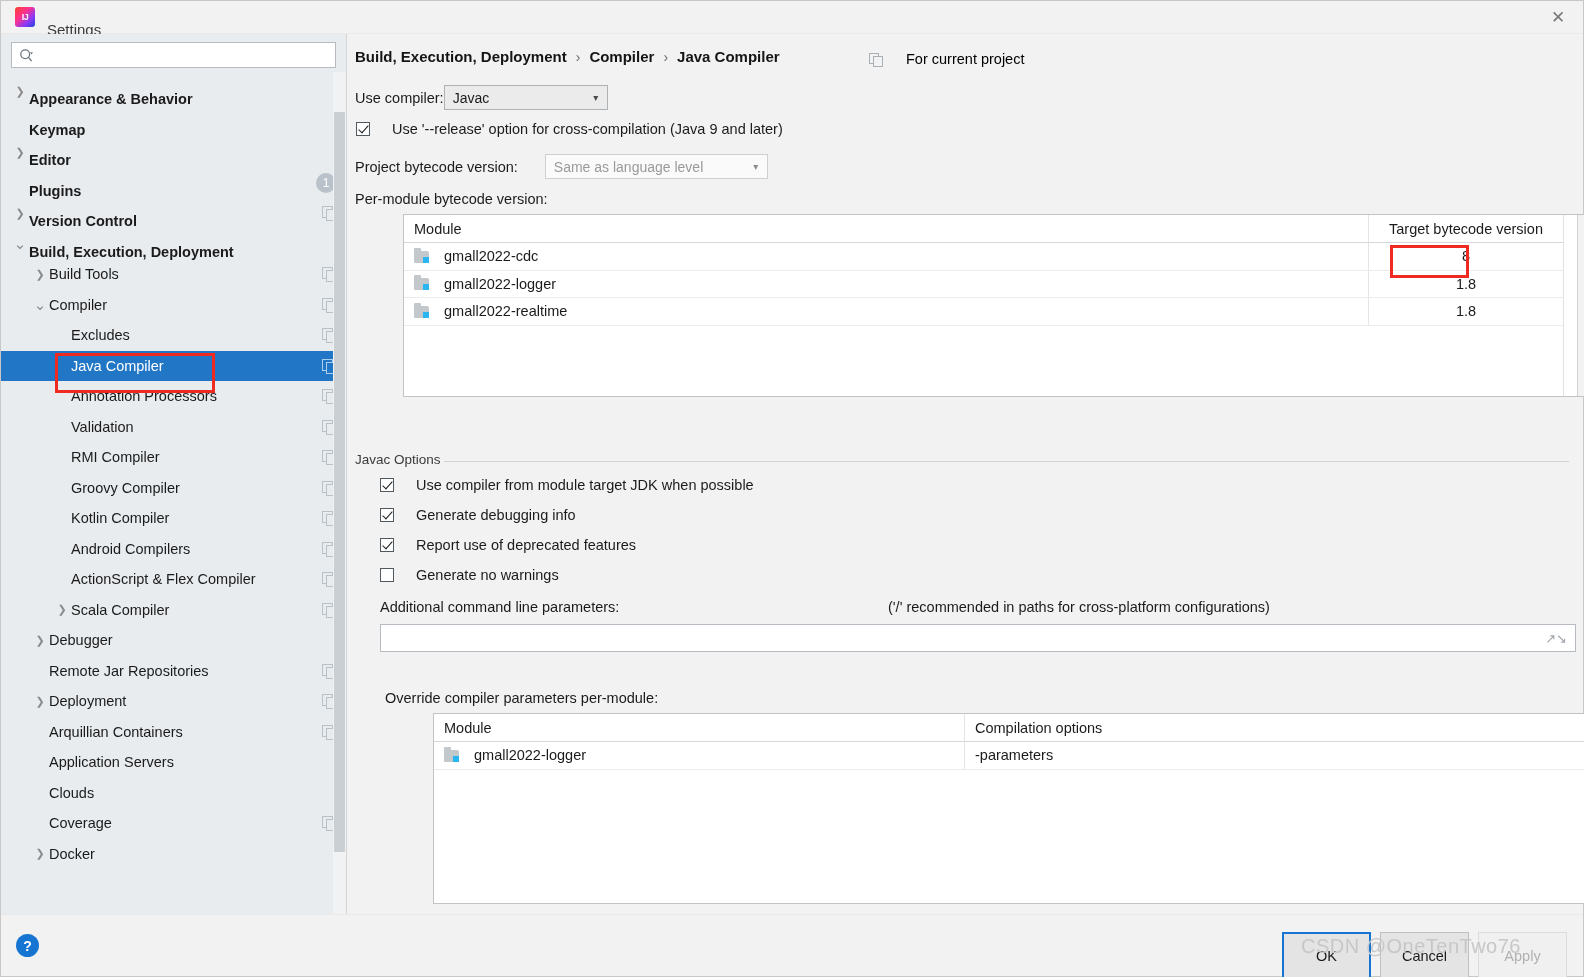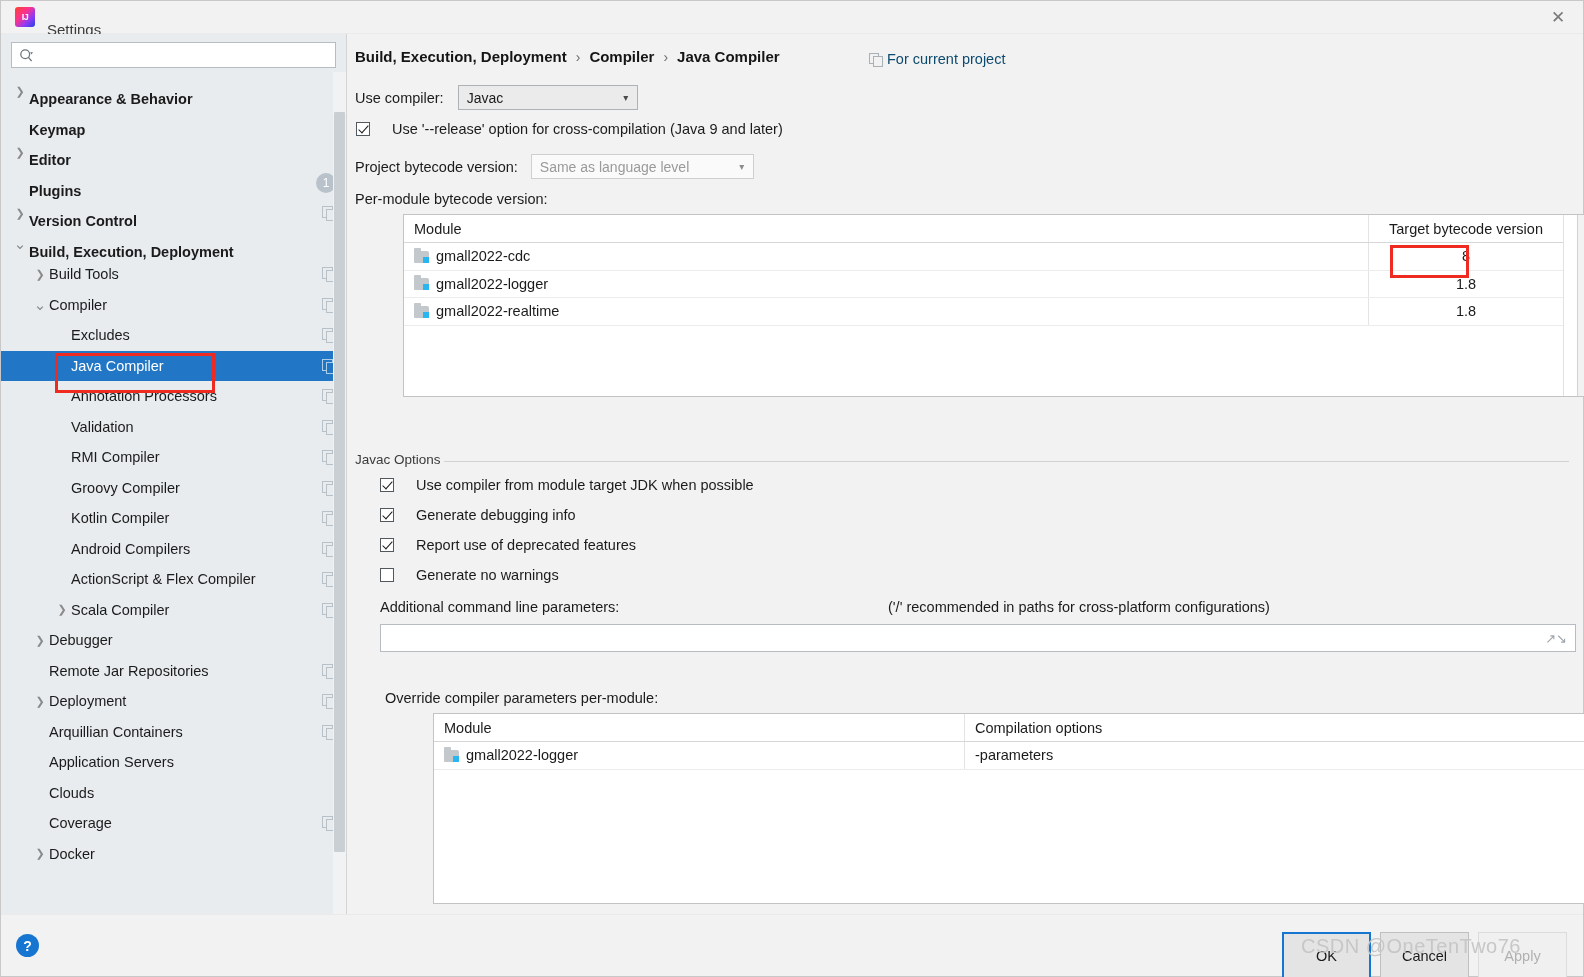--- a/index.html
+++ b/index.html
@@ -138,22 +138,22 @@
 
   #breadcrumb {
     position: absolute; left: 8px; top: 14px;
     font-size: 15px; font-weight: bold; color: #151515;
     display: flex; align-items: center; gap: 9px;
   }
   #breadcrumb .sep { color: #6c6c6c; font-weight: normal; font-size: 14px; }
 
   #for-project {
     position: absolute; left: 522px; top: 17px;
-    display: flex; align-items: center; gap: 5px;
-    color: #0c4a6e; font-size: 14.5px;
+    display: flex; align-items: center; gap: 24px;
+    color: #000000; font-size: 14.5px;
   }
   .mini-cfg { width: 13px; height: 13px; position: relative; }
   .mini-cfg::before, .mini-cfg::after {
     content: ""; position: absolute; border: 1.3px solid #a9b0b6; background: #f2f2f2;
   }
   .mini-cfg::before { left: 0; top: 0; width: 8px; height: 9px; }
   .mini-cfg::after  { left: 4px; top: 3px; width: 8px; height: 9px; }
 
   .row { position: absolute; display: flex; align-items: center; }
   .lbl { font-size: 14.5px; color: #1b1b1b; }
@@ -196,21 +196,21 @@
   .tbl { flex: 1; display: flex; flex-direction: column; min-width: 0; }
   .tbl-head {
     display: flex; height: 28px; align-items: center;
     border-bottom: 1px solid #d7d7d7; background: #ffffff;
   }
   .tbl-head .th { font-size: 14.5px; color: #1b1b1b; padding: 0 10px; }
   .tbl-row {
     display: flex; height: 27.5px; align-items: center;
     border-bottom: 1px solid #ececec;
   }
-  .tbl-row .td { font-size: 14.5px; color: #1b1b1b; padding: 0 10px; display: flex; align-items: center; gap: 7px; }
+  .tbl-row .td { font-size: 14.5px; color: #1b1b1b; padding: 0 10px; display: flex; align-items: center; gap: 15px; }
   .col-div { border-right: 1px solid #e4e4e4; height: 100%; display: flex; align-items: center; }
   .mod-icon { width: 15px; height: 13px; position: relative; min-width: 15px; }
   .mod-icon .folder {
     position: absolute; left: 0; top: 1px; width: 15px; height: 12px;
     background: #c3c8cc; border-radius: 1px 2px 1px 1px;
   }
   .mod-icon .folder::before {
     content: ""; position: absolute; left: 0; top: -3px;
     width: 7px; height: 4px; background: #c3c8cc; border-radius: 1px 1px 0 0;
   }
@@ -488,34 +488,34 @@
         <span>Java Compiler</span>
       </div>
 
       <div id="for-project">
         <span class="mini-cfg"></span>
         <span>For current project</span>
       </div>
 
       <div class="row" style="left:8px; top:51px;">
         <span class="lbl">Use compiler:</span>
-        <div class="combo" style="width:180px; margin-left:14px;">
+        <div class="combo" style="width:164px; ">
           <span class="val">Javac</span>
           <span class="arrow">▾</span>
         </div>
       </div>
 
       <div class="row cb" style="left:9px; top:87px;">
         <span class="box checked"></span>
         <span class="lbl">Use '--release' option for cross-compilation (Java 9 and later)</span>
       </div>
 
       <div class="row" style="left:8px; top:120px;">
         <span class="lbl">Project bytecode version:</span>
-        <div class="combo disabled" style="width:223px; margin-left:13px;">
+        <div class="combo disabled" style="width:223px; margin-left:27px;">
           <span class="val">Same as language level</span>
           <span class="arrow">▾</span>
         </div>
       </div>
 
       <div class="row" style="left:8px; top:157px;">
         <span class="lbl">Per-module bytecode version:</span>
       </div>
 
       <div class="tbl-wrap" style="left:8px; top:180px; width:1207px; height:183px;">

